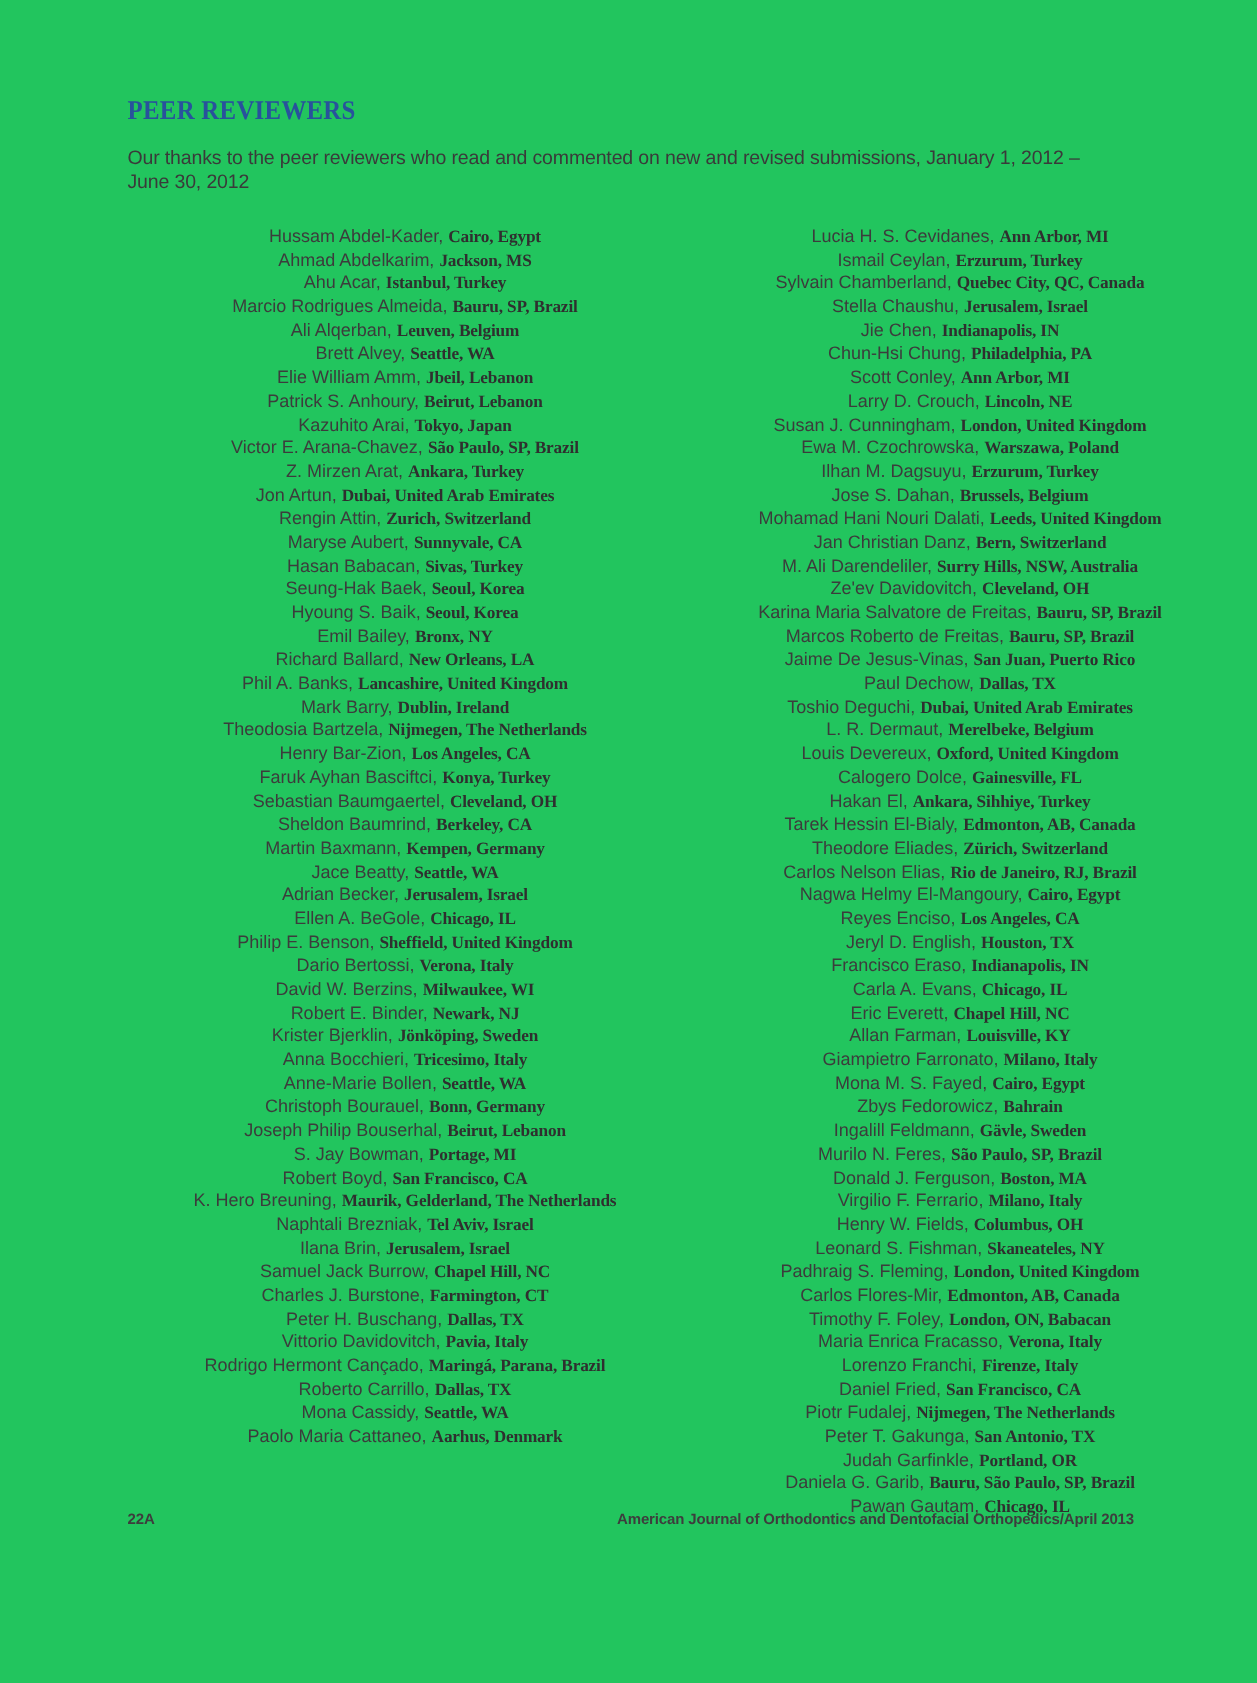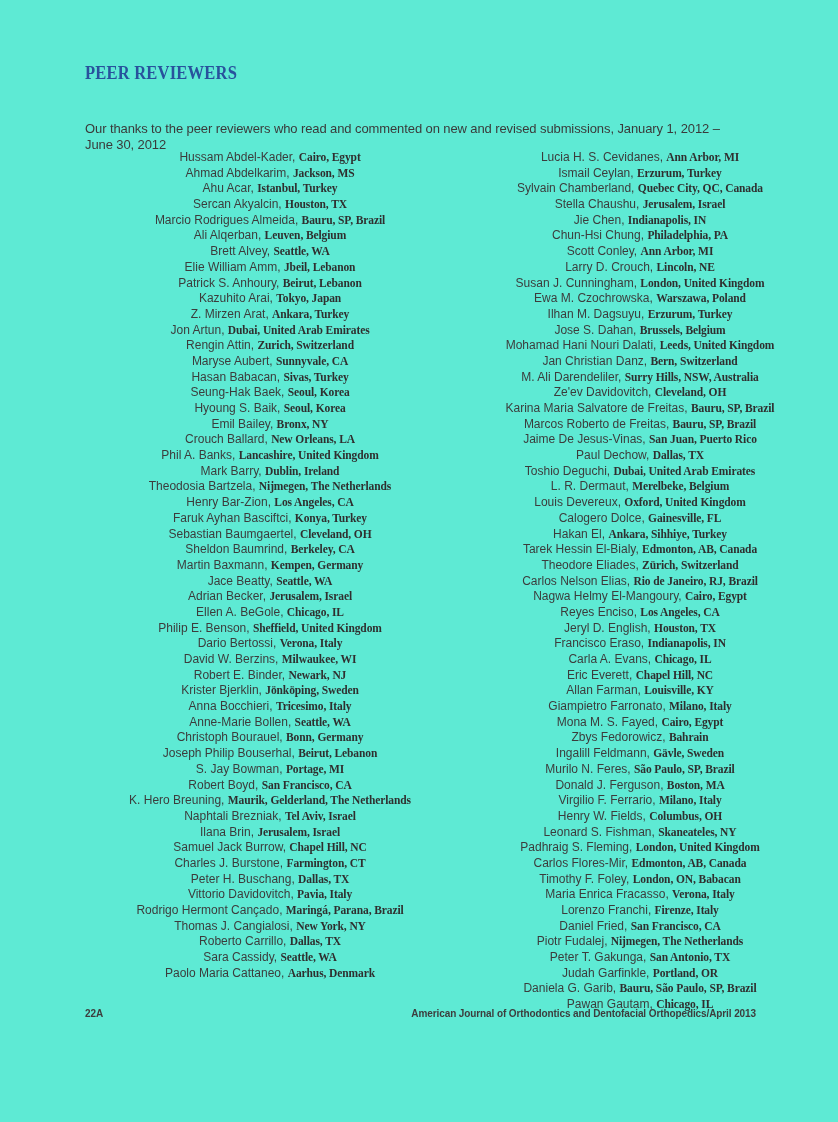--- a/index.html
+++ b/index.html
@@ -4,21 +4,21 @@
 <style>
   html, body {
     margin: 0;
     padding: 0;
     background: #ffffff;
   }
   .page {
     position: relative;
     width: 838px;
     height: 1122px;
-    background: #5eead4;
+    background: #22c55e;
     overflow: hidden;
     font-family: "Liberation Sans", sans-serif;
   }
   .page-title {
     position: absolute;
     left: 85px;
     top: 63px;
     font-family: "Liberation Serif", serif;
     font-weight: bold;
     font-size: 18px;
@@ -30,21 +30,20 @@
   }
   .intro {
     position: absolute;
     left: 85px;
     top: 97px;
     width: 676px;
     font-size: 13px;
     line-height: 15.5px;
     color: #3a3a3a;
     letter-spacing: -0.1px;
-    margin-top: 24px;
   }
   .columns {
     position: absolute;
     left: 85px;
     top: 150px;
     width: 700px;
     display: flex;
     text-align: center;
   }
   .column {
@@ -92,36 +91,36 @@
   <div class="intro">
     <span>Our thanks to the peer reviewers who read and commented on new and revised submissions, January 1, 2012 –</span><br>
     <span>June 30, 2012</span>
   </div>
 
   <div class="columns">
     <div class="column">
         <div class="reviewer-line"><span class="rev-name">Hussam Abdel-Kader, </span><span class="rev-location">Cairo, Egypt</span></div>
         <div class="reviewer-line"><span class="rev-name">Ahmad Abdelkarim, </span><span class="rev-location">Jackson, MS</span></div>
         <div class="reviewer-line"><span class="rev-name">Ahu Acar, </span><span class="rev-location">Istanbul, Turkey</span></div>
-        <div class="reviewer-line"><span class="rev-name">Sercan Akyalcin, </span><span class="rev-location">Houston, TX</span></div>
         <div class="reviewer-line"><span class="rev-name">Marcio Rodrigues Almeida, </span><span class="rev-location">Bauru, SP, Brazil</span></div>
         <div class="reviewer-line"><span class="rev-name">Ali Alqerban, </span><span class="rev-location">Leuven, Belgium</span></div>
         <div class="reviewer-line"><span class="rev-name">Brett Alvey, </span><span class="rev-location">Seattle, WA</span></div>
         <div class="reviewer-line"><span class="rev-name">Elie William Amm, </span><span class="rev-location">Jbeil, Lebanon</span></div>
         <div class="reviewer-line"><span class="rev-name">Patrick S. Anhoury, </span><span class="rev-location">Beirut, Lebanon</span></div>
         <div class="reviewer-line"><span class="rev-name">Kazuhito Arai, </span><span class="rev-location">Tokyo, Japan</span></div>
+        <div class="reviewer-line"><span class="rev-name">Victor E. Arana-Chavez, </span><span class="rev-location">São Paulo, SP, Brazil</span></div>
         <div class="reviewer-line"><span class="rev-name">Z. Mirzen Arat, </span><span class="rev-location">Ankara, Turkey</span></div>
         <div class="reviewer-line"><span class="rev-name">Jon Artun, </span><span class="rev-location">Dubai, United Arab Emirates</span></div>
         <div class="reviewer-line"><span class="rev-name">Rengin Attin, </span><span class="rev-location">Zurich, Switzerland</span></div>
         <div class="reviewer-line"><span class="rev-name">Maryse Aubert, </span><span class="rev-location">Sunnyvale, CA</span></div>
         <div class="reviewer-line"><span class="rev-name">Hasan Babacan, </span><span class="rev-location">Sivas, Turkey</span></div>
         <div class="reviewer-line"><span class="rev-name">Seung-Hak Baek, </span><span class="rev-location">Seoul, Korea</span></div>
         <div class="reviewer-line"><span class="rev-name">Hyoung S. Baik, </span><span class="rev-location">Seoul, Korea</span></div>
         <div class="reviewer-line"><span class="rev-name">Emil Bailey, </span><span class="rev-location">Bronx, NY</span></div>
-        <div class="reviewer-line"><span class="rev-name">Crouch Ballard, </span><span class="rev-location">New Orleans, LA</span></div>
+        <div class="reviewer-line"><span class="rev-name">Richard Ballard, </span><span class="rev-location">New Orleans, LA</span></div>
         <div class="reviewer-line"><span class="rev-name">Phil A. Banks, </span><span class="rev-location">Lancashire, United Kingdom</span></div>
         <div class="reviewer-line"><span class="rev-name">Mark Barry, </span><span class="rev-location">Dublin, Ireland</span></div>
         <div class="reviewer-line"><span class="rev-name">Theodosia Bartzela, </span><span class="rev-location">Nijmegen, The Netherlands</span></div>
         <div class="reviewer-line"><span class="rev-name">Henry Bar-Zion, </span><span class="rev-location">Los Angeles, CA</span></div>
         <div class="reviewer-line"><span class="rev-name">Faruk Ayhan Basciftci, </span><span class="rev-location">Konya, Turkey</span></div>
         <div class="reviewer-line"><span class="rev-name">Sebastian Baumgaertel, </span><span class="rev-location">Cleveland, OH</span></div>
         <div class="reviewer-line"><span class="rev-name">Sheldon Baumrind, </span><span class="rev-location">Berkeley, CA</span></div>
         <div class="reviewer-line"><span class="rev-name">Martin Baxmann, </span><span class="rev-location">Kempen, Germany</span></div>
         <div class="reviewer-line"><span class="rev-name">Jace Beatty, </span><span class="rev-location">Seattle, WA</span></div>
         <div class="reviewer-line"><span class="rev-name">Adrian Becker, </span><span class="rev-location">Jerusalem, Israel</span></div>
@@ -138,23 +137,22 @@
         <div class="reviewer-line"><span class="rev-name">S. Jay Bowman, </span><span class="rev-location">Portage, MI</span></div>
         <div class="reviewer-line"><span class="rev-name">Robert Boyd, </span><span class="rev-location">San Francisco, CA</span></div>
         <div class="reviewer-line"><span class="rev-name">K. Hero Breuning, </span><span class="rev-location">Maurik, Gelderland, The Netherlands</span></div>
         <div class="reviewer-line"><span class="rev-name">Naphtali Brezniak, </span><span class="rev-location">Tel Aviv, Israel</span></div>
         <div class="reviewer-line"><span class="rev-name">Ilana Brin, </span><span class="rev-location">Jerusalem, Israel</span></div>
         <div class="reviewer-line"><span class="rev-name">Samuel Jack Burrow, </span><span class="rev-location">Chapel Hill, NC</span></div>
         <div class="reviewer-line"><span class="rev-name">Charles J. Burstone, </span><span class="rev-location">Farmington, CT</span></div>
         <div class="reviewer-line"><span class="rev-name">Peter H. Buschang, </span><span class="rev-location">Dallas, TX</span></div>
         <div class="reviewer-line"><span class="rev-name">Vittorio Davidovitch, </span><span class="rev-location">Pavia, Italy</span></div>
         <div class="reviewer-line"><span class="rev-name">Rodrigo Hermont Cançado, </span><span class="rev-location">Maringá, Parana, Brazil</span></div>
-        <div class="reviewer-line"><span class="rev-name">Thomas J. Cangialosi, </span><span class="rev-location">New York, NY</span></div>
         <div class="reviewer-line"><span class="rev-name">Roberto Carrillo, </span><span class="rev-location">Dallas, TX</span></div>
-        <div class="reviewer-line"><span class="rev-name">Sara Cassidy, </span><span class="rev-location">Seattle, WA</span></div>
+        <div class="reviewer-line"><span class="rev-name">Mona Cassidy, </span><span class="rev-location">Seattle, WA</span></div>
         <div class="reviewer-line"><span class="rev-name">Paolo Maria Cattaneo, </span><span class="rev-location">Aarhus, Denmark</span></div>
       </div>
     <div class="column">
         <div class="reviewer-line"><span class="rev-name">Lucia H. S. Cevidanes, </span><span class="rev-location">Ann Arbor, MI</span></div>
         <div class="reviewer-line"><span class="rev-name">Ismail Ceylan, </span><span class="rev-location">Erzurum, Turkey</span></div>
         <div class="reviewer-line"><span class="rev-name">Sylvain Chamberland, </span><span class="rev-location">Quebec City, QC, Canada</span></div>
         <div class="reviewer-line"><span class="rev-name">Stella Chaushu, </span><span class="rev-location">Jerusalem, Israel</span></div>
         <div class="reviewer-line"><span class="rev-name">Jie Chen, </span><span class="rev-location">Indianapolis, IN</span></div>
         <div class="reviewer-line"><span class="rev-name">Chun-Hsi Chung, </span><span class="rev-location">Philadelphia, PA</span></div>
         <div class="reviewer-line"><span class="rev-name">Scott Conley, </span><span class="rev-location">Ann Arbor, MI</span></div>

